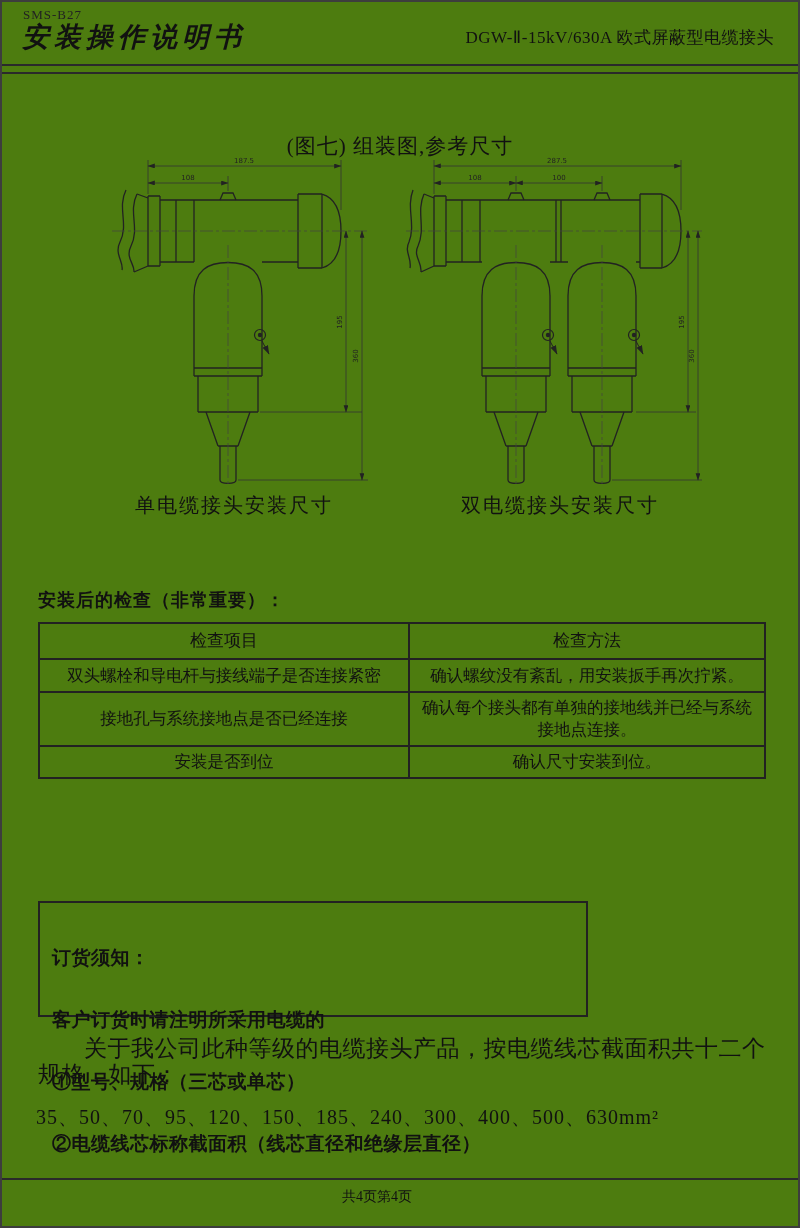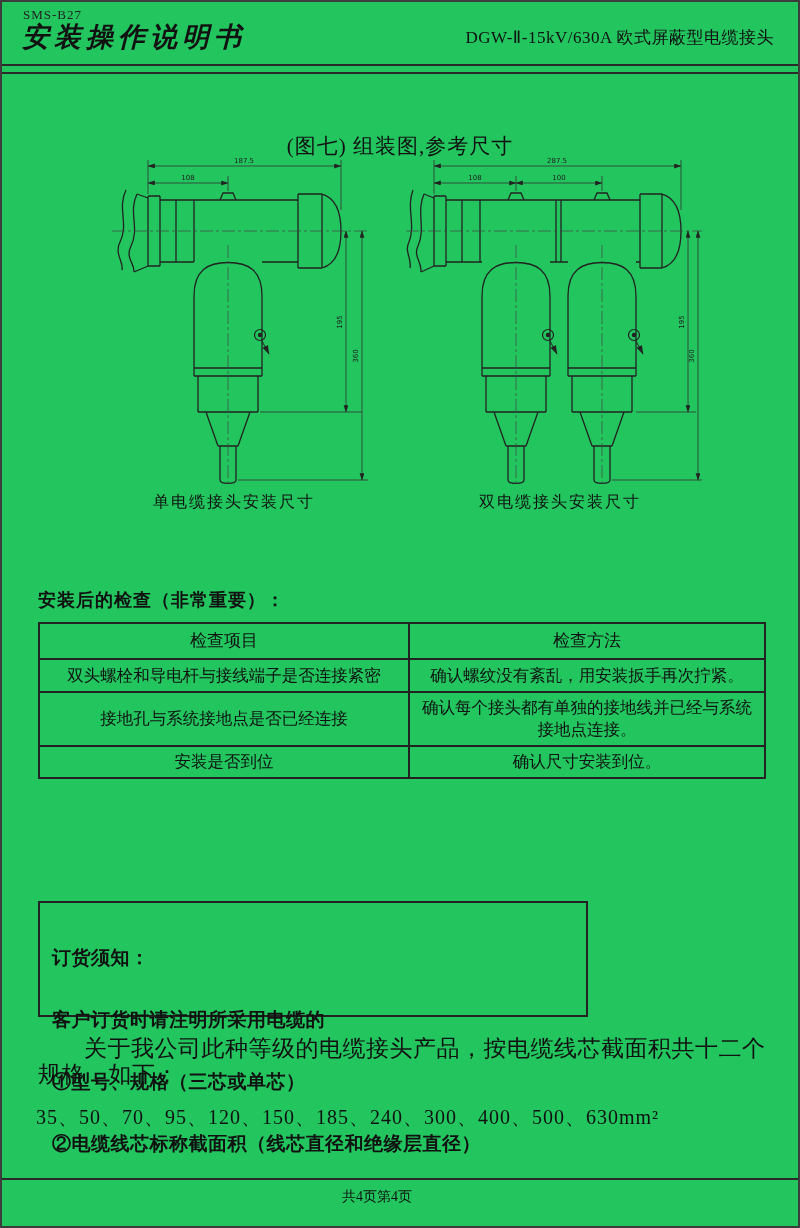--- a/index.html
+++ b/index.html
@@ -1,32 +1,32 @@
 <!DOCTYPE html>
 <html><head>
 <meta charset="utf-8">
 <style>
   * { margin:0; padding:0; box-sizing:border-box; }
   html,body { background:#ffffff; }
   body { font-family:"Liberation Serif", serif; color:#111; }
   .page {
-    position:relative; width:800px; height:1228px; background:#22c55e;
+    position:relative; width:800px; height:1228px; background:#4d7c0f;
     border:2px solid #3d3d3d; overflow:hidden;
   }
   .doc-code { position:absolute; left:21px; top:5px; font-size:13px; letter-spacing:1px; color:#222; }
   .doc-title { position:absolute; left:20px; top:17px; font-size:27px; font-weight:bold; letter-spacing:5px; color:#111;font-style:italic; }
   .product-title { position:absolute; right:24px; top:24px; font-size:17px; letter-spacing:0.5px; color:#111; }
   .rule { position:absolute; left:0; right:0; border-top:2px solid #2a2a2a; }
   .rule-a { top:62px; }
   .rule-b { top:70px; }
   .figure-title { position:absolute; left:0; right:0; top:130px; text-align:center; font-size:21px; letter-spacing:1px; }
   .diagram { position:absolute; top:148px; }
   .diagram-single { left:108px; width:262px; height:338px; }
   .diagram-double { left:402px; width:300px; height:338px; }
-  .caption { position:absolute; top:490px; font-size:16px; letter-spacing:2px; font-weight:500; }
+  .caption { position:absolute; top:490px; font-size:20px; letter-spacing:2px; font-weight:500; }
   .caption-single { left:112px; width:240px; text-align:center; }
   .caption-double { left:438px; width:240px; text-align:center; }
   .inspect-heading { position:absolute; left:36px; top:586px; font-size:18px; font-weight:bold; letter-spacing:1px; }
   table.inspect { position:absolute; left:36px; top:620px; width:728px; border-collapse:collapse; table-layout:fixed; }
   table.inspect th, table.inspect td {
     border:2px solid #222; text-align:center; vertical-align:middle;
     font-size:16.5px; font-weight:normal; padding:4px 8px; line-height:22px;
   }
   table.inspect th { height:36px; font-size:17px; }
   table.inspect .c1 { width:370px; }

